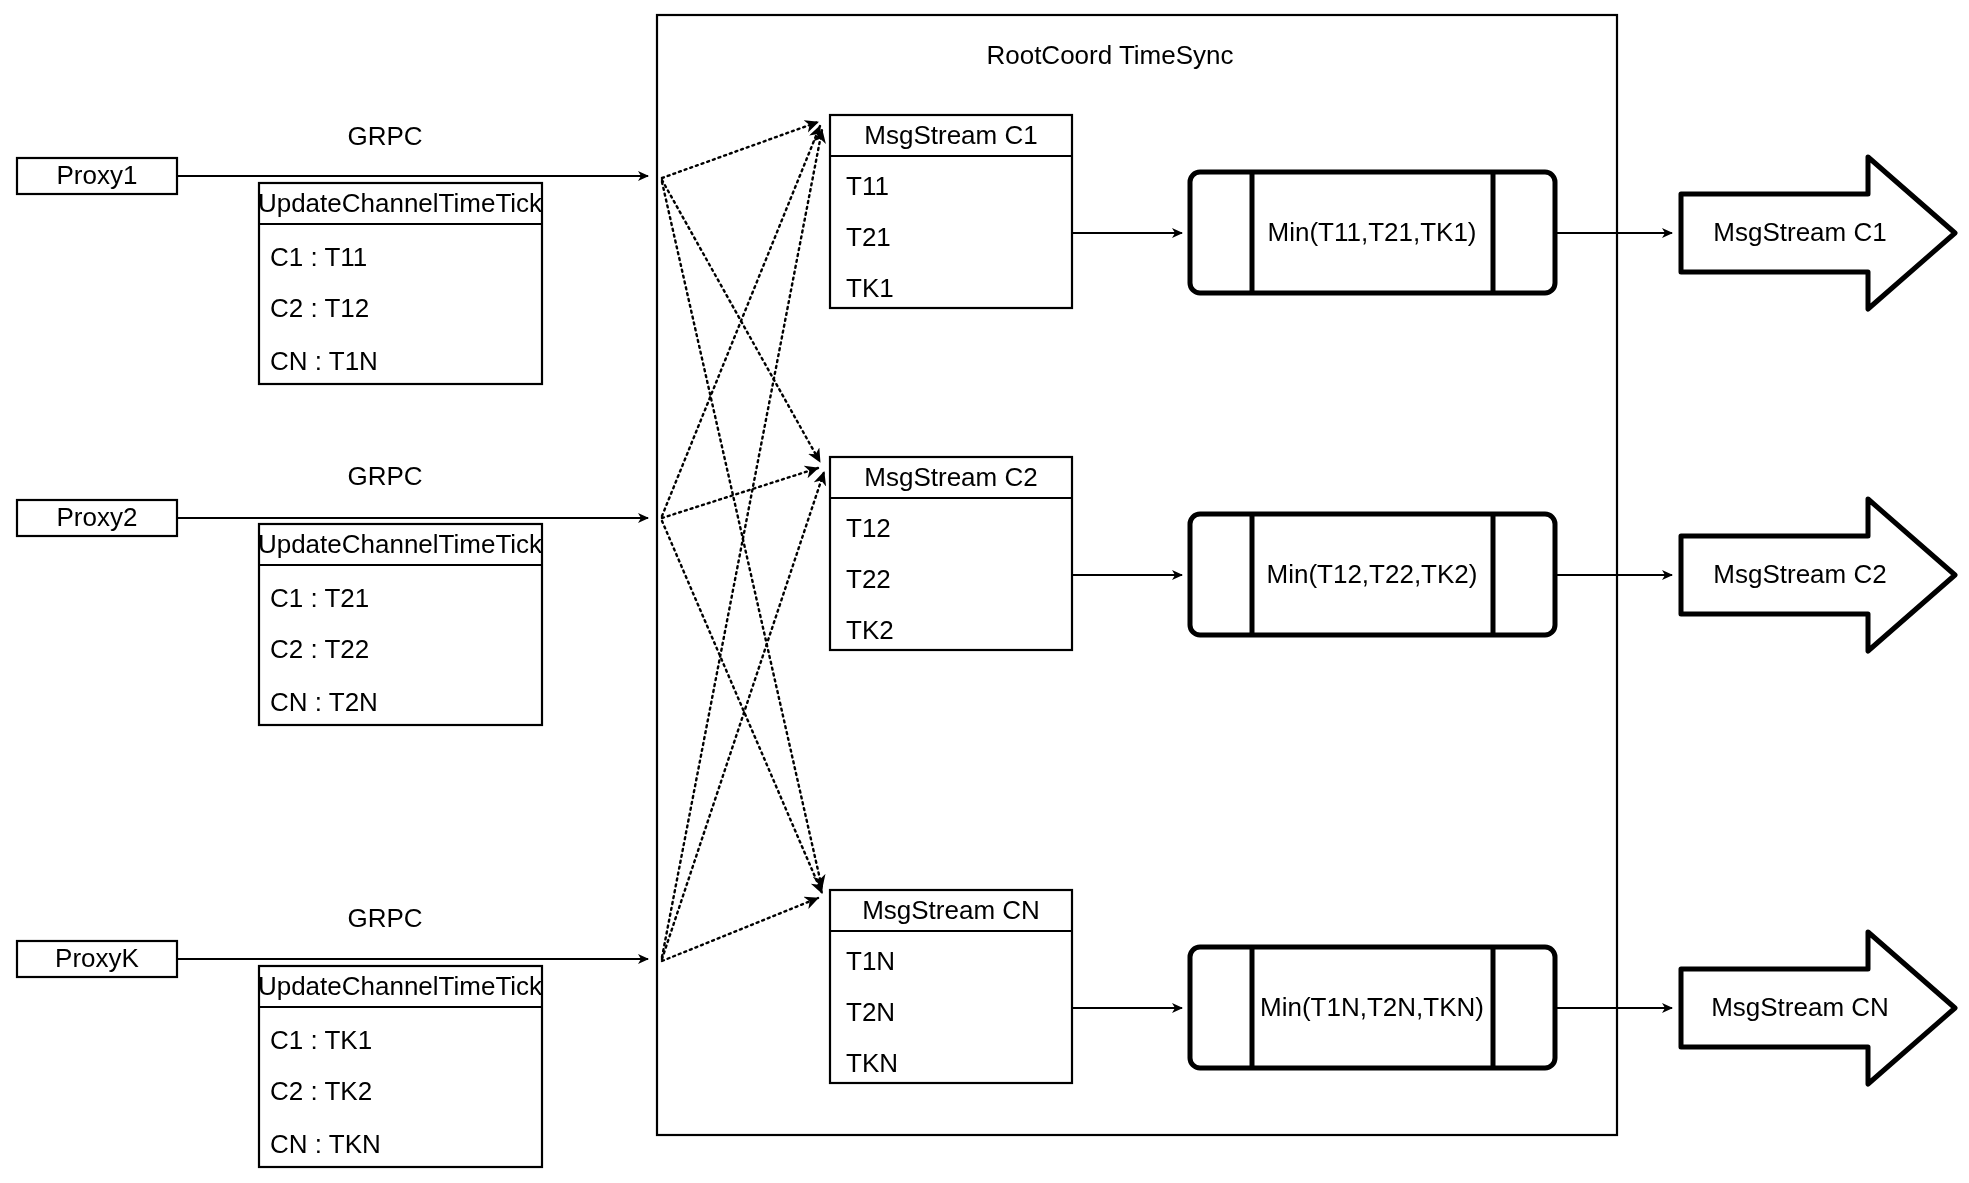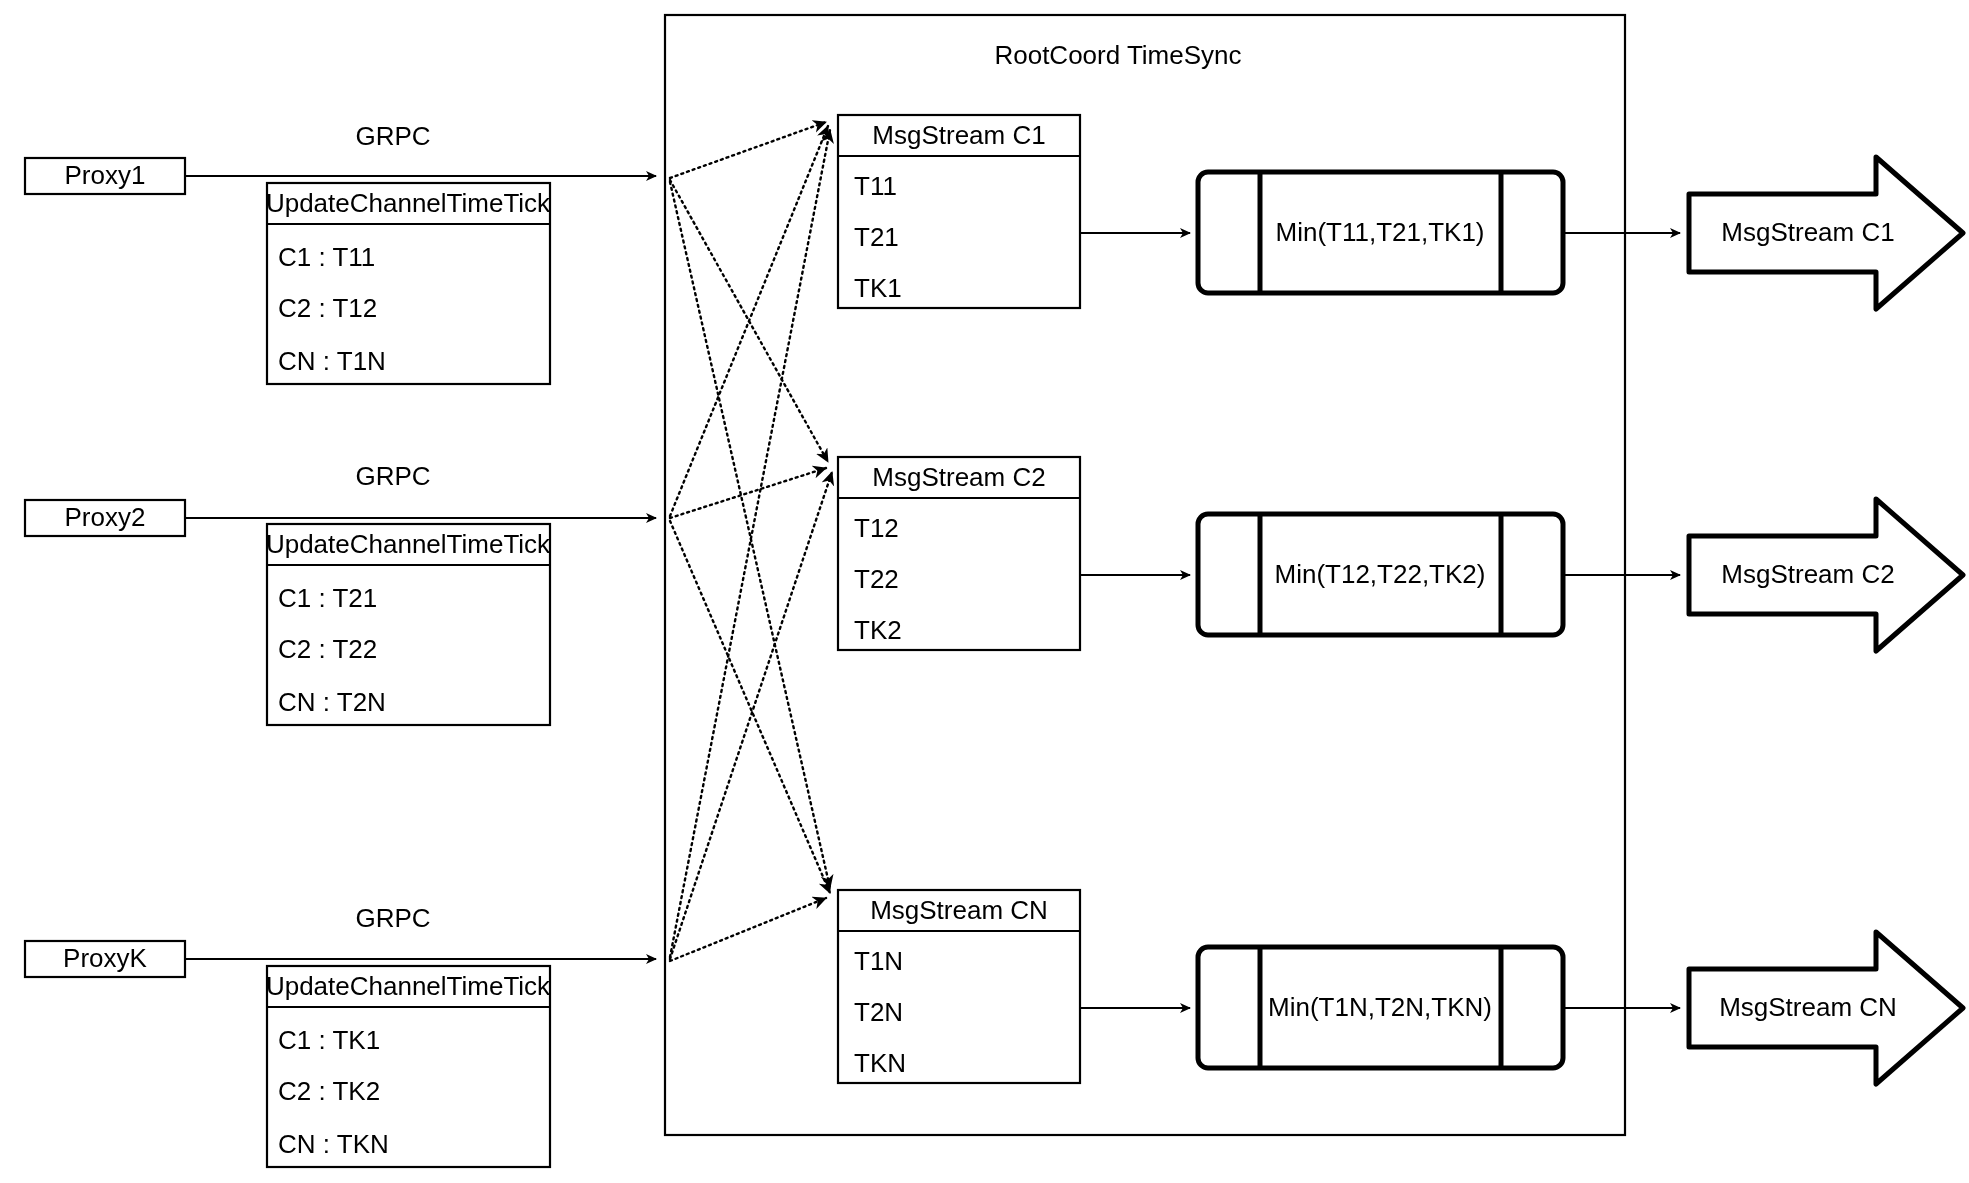--- a/index.html
+++ b/index.html
@@ -10,21 +10,20 @@
   body {
     width: 1969px;
     height: 1183px;
     font-family: "Liberation Sans", sans-serif;
     overflow: hidden;
   }
   #diagram-root {
     position: relative;
     width: 1590px;
     height: 1183px;
-    padding-left: 8px;
   }
   svg#diagram {
     display: block;
     width: 1969px;
     height: 1183px;
   }
   .shape-stroke {
     fill: #ffffff;
     stroke: #000000;
     stroke-width: 2.2;

